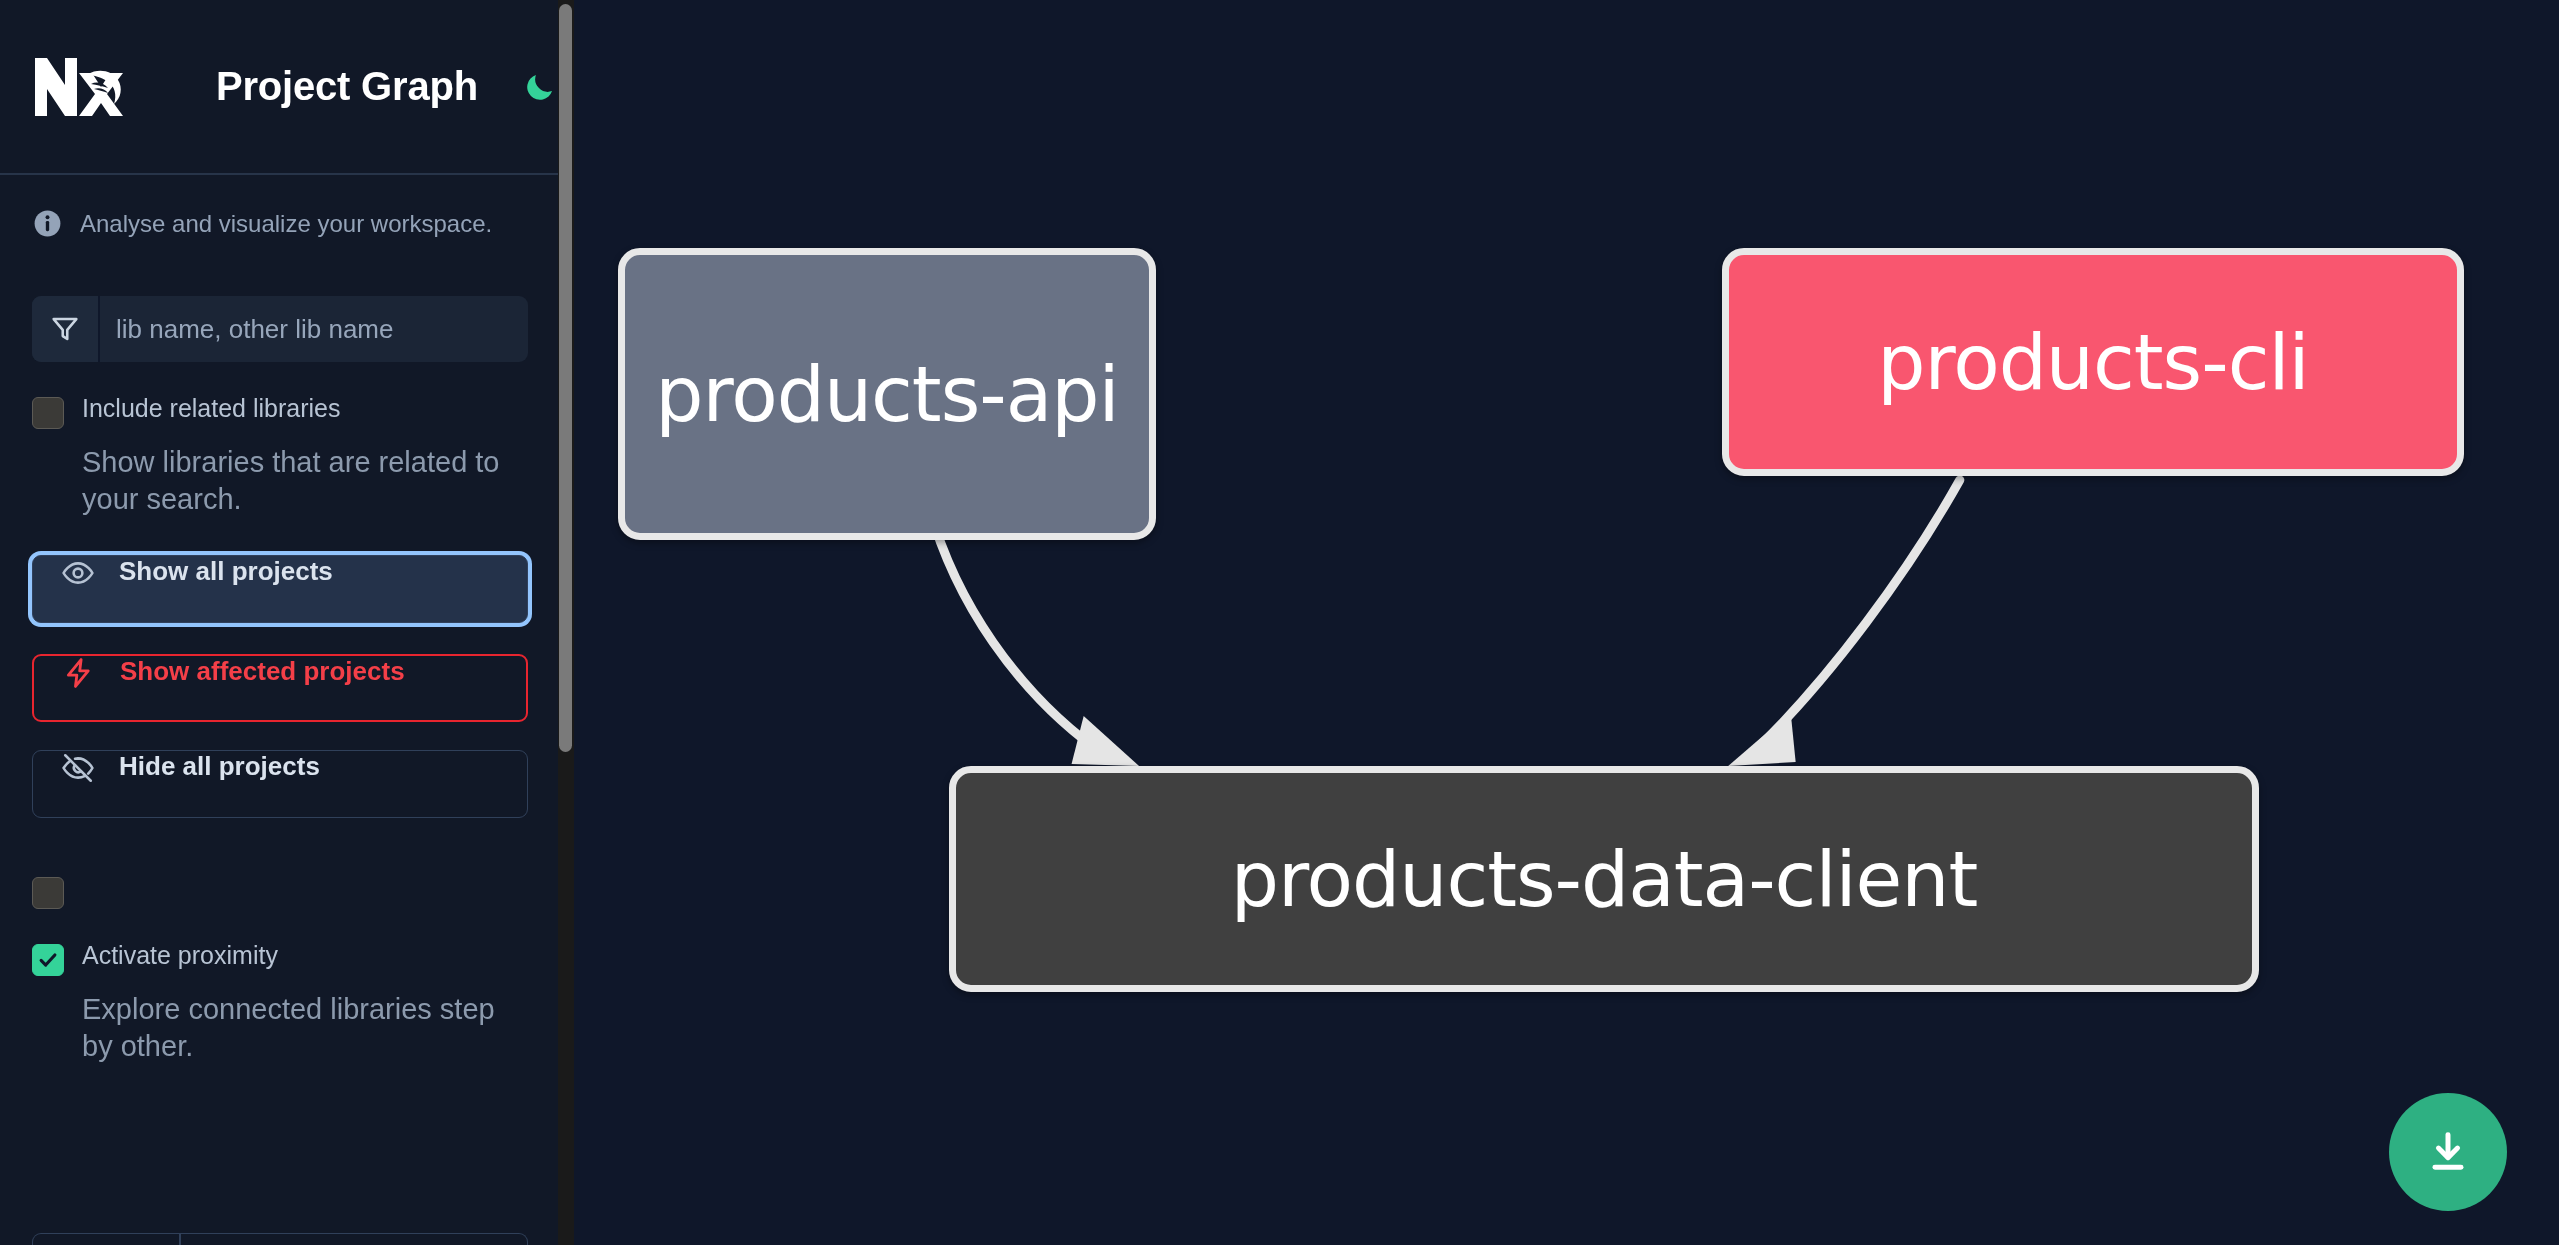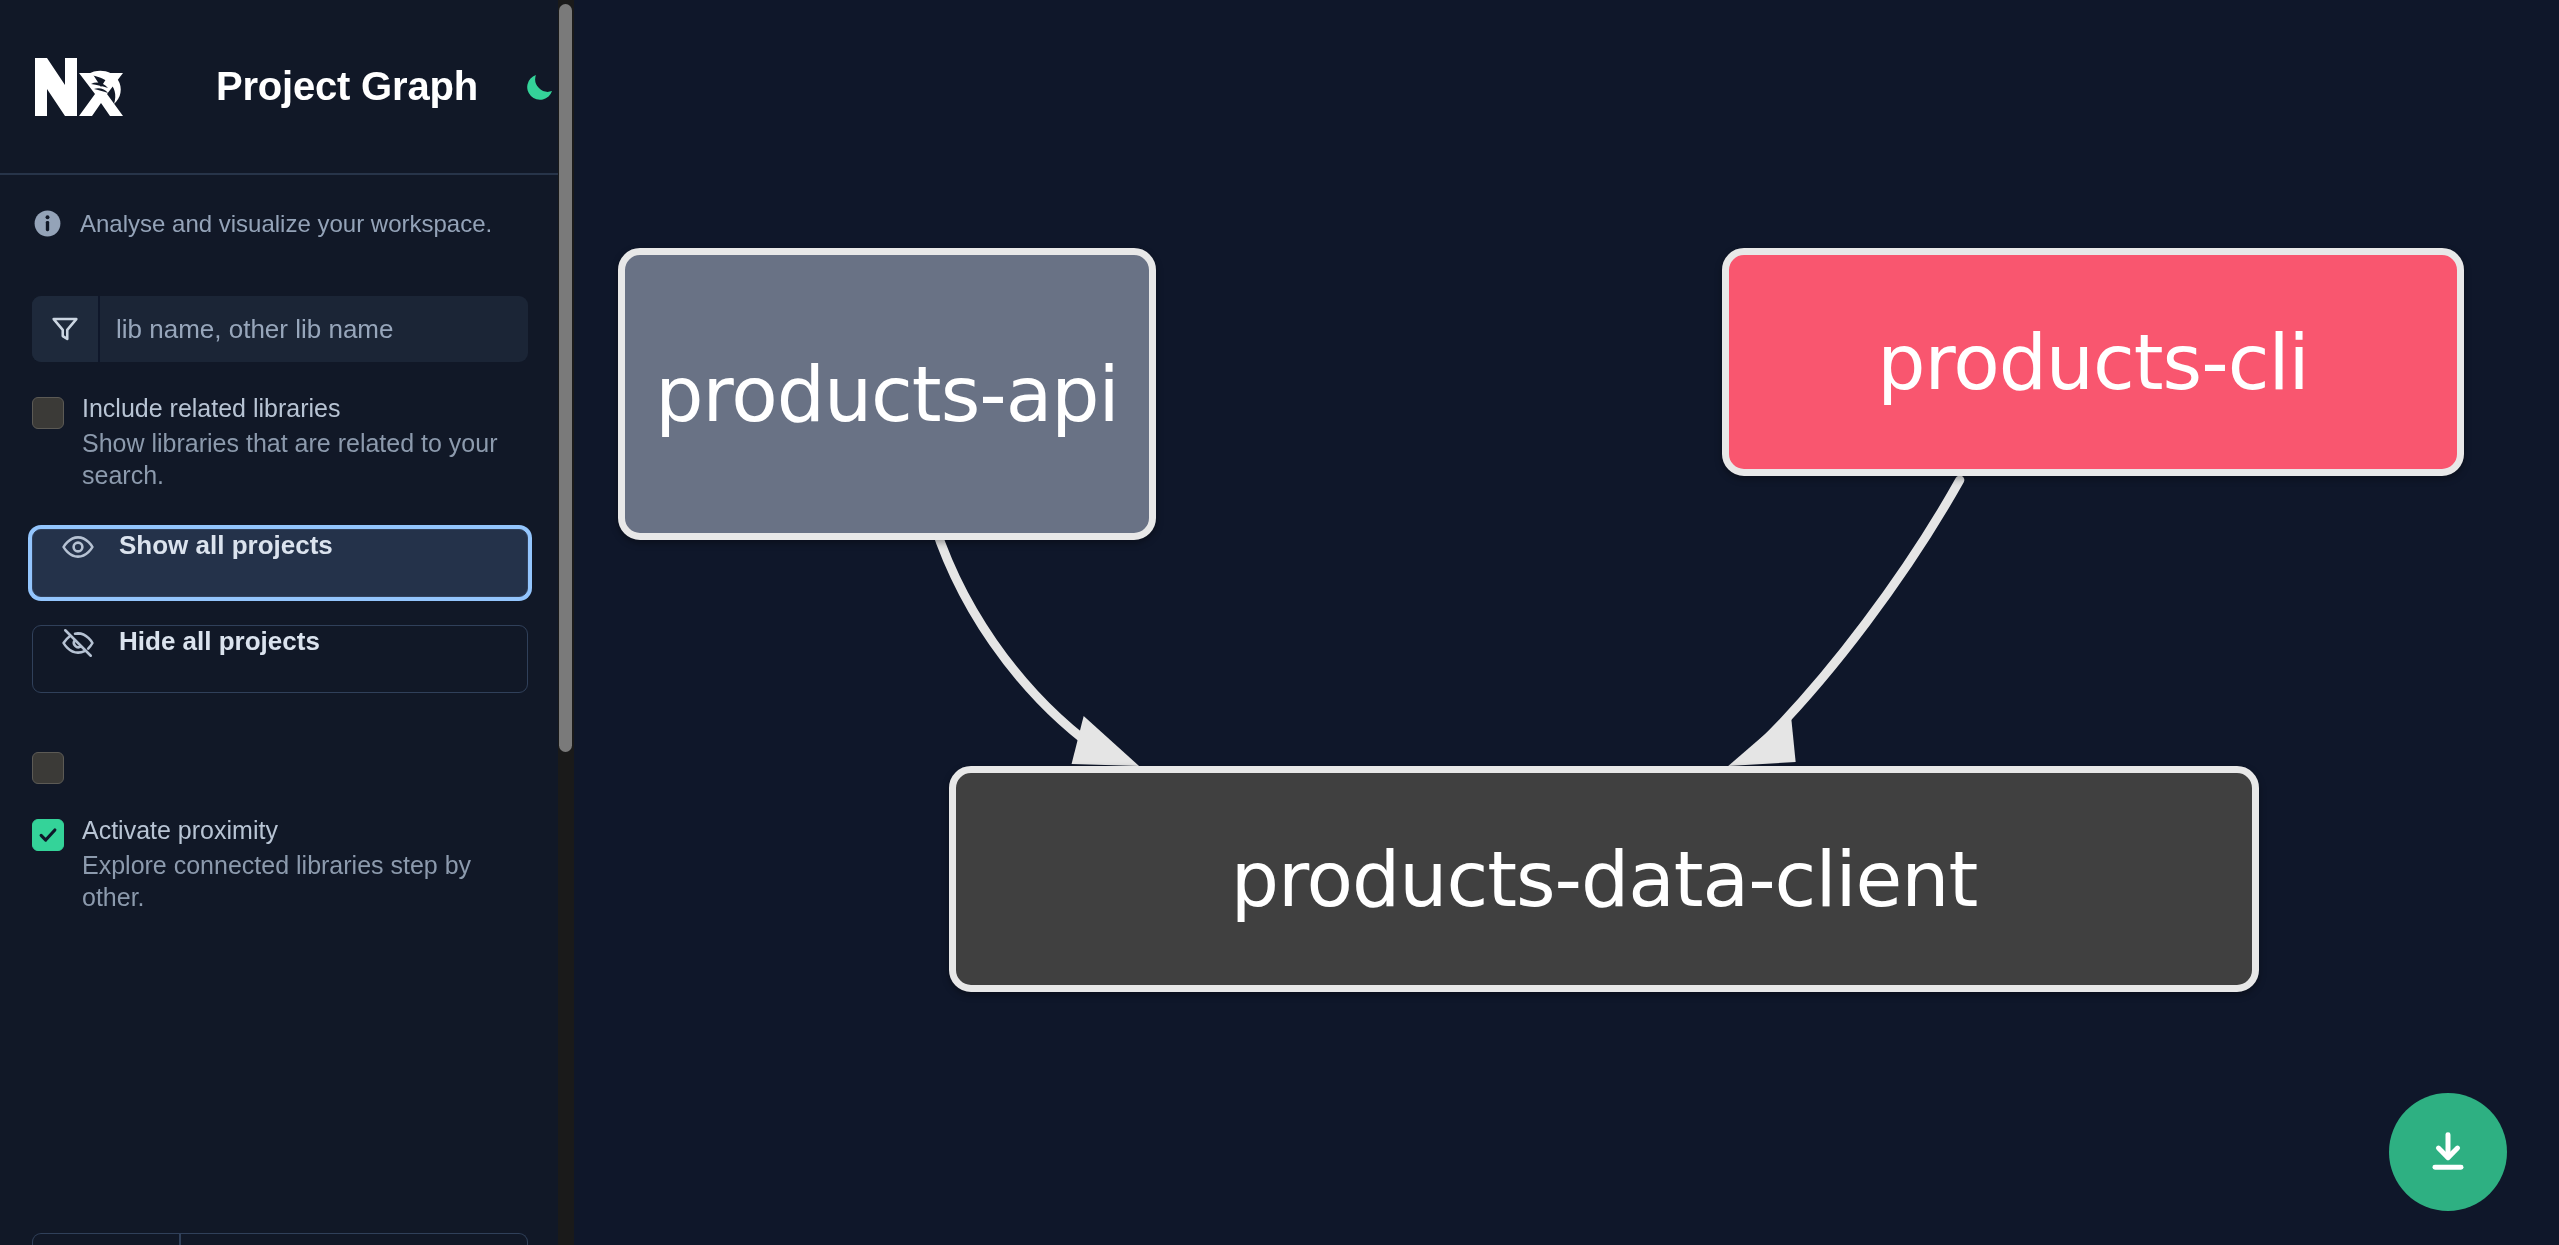--- a/index.html
+++ b/index.html
@@ -140,24 +140,24 @@
   .cbox.checked .tick { display: block; }
 
   .check-text { display: flex; flex-direction: column; }
   .check-title {
     font-size: 25px;
     font-weight: 400;
     color: #b8c4d4;
     line-height: 1.28;
   }
   .check-desc {
-    font-size: 25px;
+    font-size: 29px;
     color: #8c9aad;
     line-height: 1.26;
-    margin-top: 4px;
+    margin-top: 20px;
     max-width: 470px;
   }
 
   
   .btn {
     height: 68px;
     border-radius: 9px;
     display: flex;
     padding-left: 28px;
     gap: 24px;
@@ -332,20 +332,26 @@
       </div>
 
       <div class="btn btn-show-all">
         <svg class="btn-icon" viewBox="0 0 24 24" fill="none" stroke="#b6c2d3" stroke-width="1.8" stroke-linecap="round" stroke-linejoin="round">
           <path d="M1.8 12S5.6 5.2 12 5.2 22.2 12 22.2 12 18.4 18.8 12 18.8 1.8 12 1.8 12z"></path>
           <circle cx="12" cy="12" r="3.1"></circle>
         </svg>
         <span>Show all projects</span>
       </div>
 
+      <div class="btn btn-affected">
+        <svg class="btn-icon" viewBox="0 0 24 24" fill="none" stroke="#f43f48" stroke-width="2" stroke-linecap="round" stroke-linejoin="round">
+          <path d="M13.5 2.5L4.5 13.5h6l-1 8 9-11h-6z"></path>
+        </svg>
+        <span>Show affected projects</span>
+      </div>
 
       <div class="btn btn-hide-all">
         <svg class="btn-icon" viewBox="0 0 24 24" fill="none" stroke="#b6c2d3" stroke-width="1.8" stroke-linecap="round" stroke-linejoin="round">
           <path d="M9.9 5.5A9.6 9.6 0 0 1 12 5.2c6.4 0 10.2 6.8 10.2 6.8a19 19 0 0 1-3 4"></path>
           <path d="M6.2 7.3A18.6 18.6 0 0 0 1.8 12S5.6 18.8 12 18.8a9.8 9.8 0 0 0 4.6-1.1"></path>
           <path d="M9.8 9.9a3.1 3.1 0 0 0 4.3 4.4"></path>
           <path d="M3 3l18 18"></path>
         </svg>
         <span>Hide all projects</span>
       </div>

